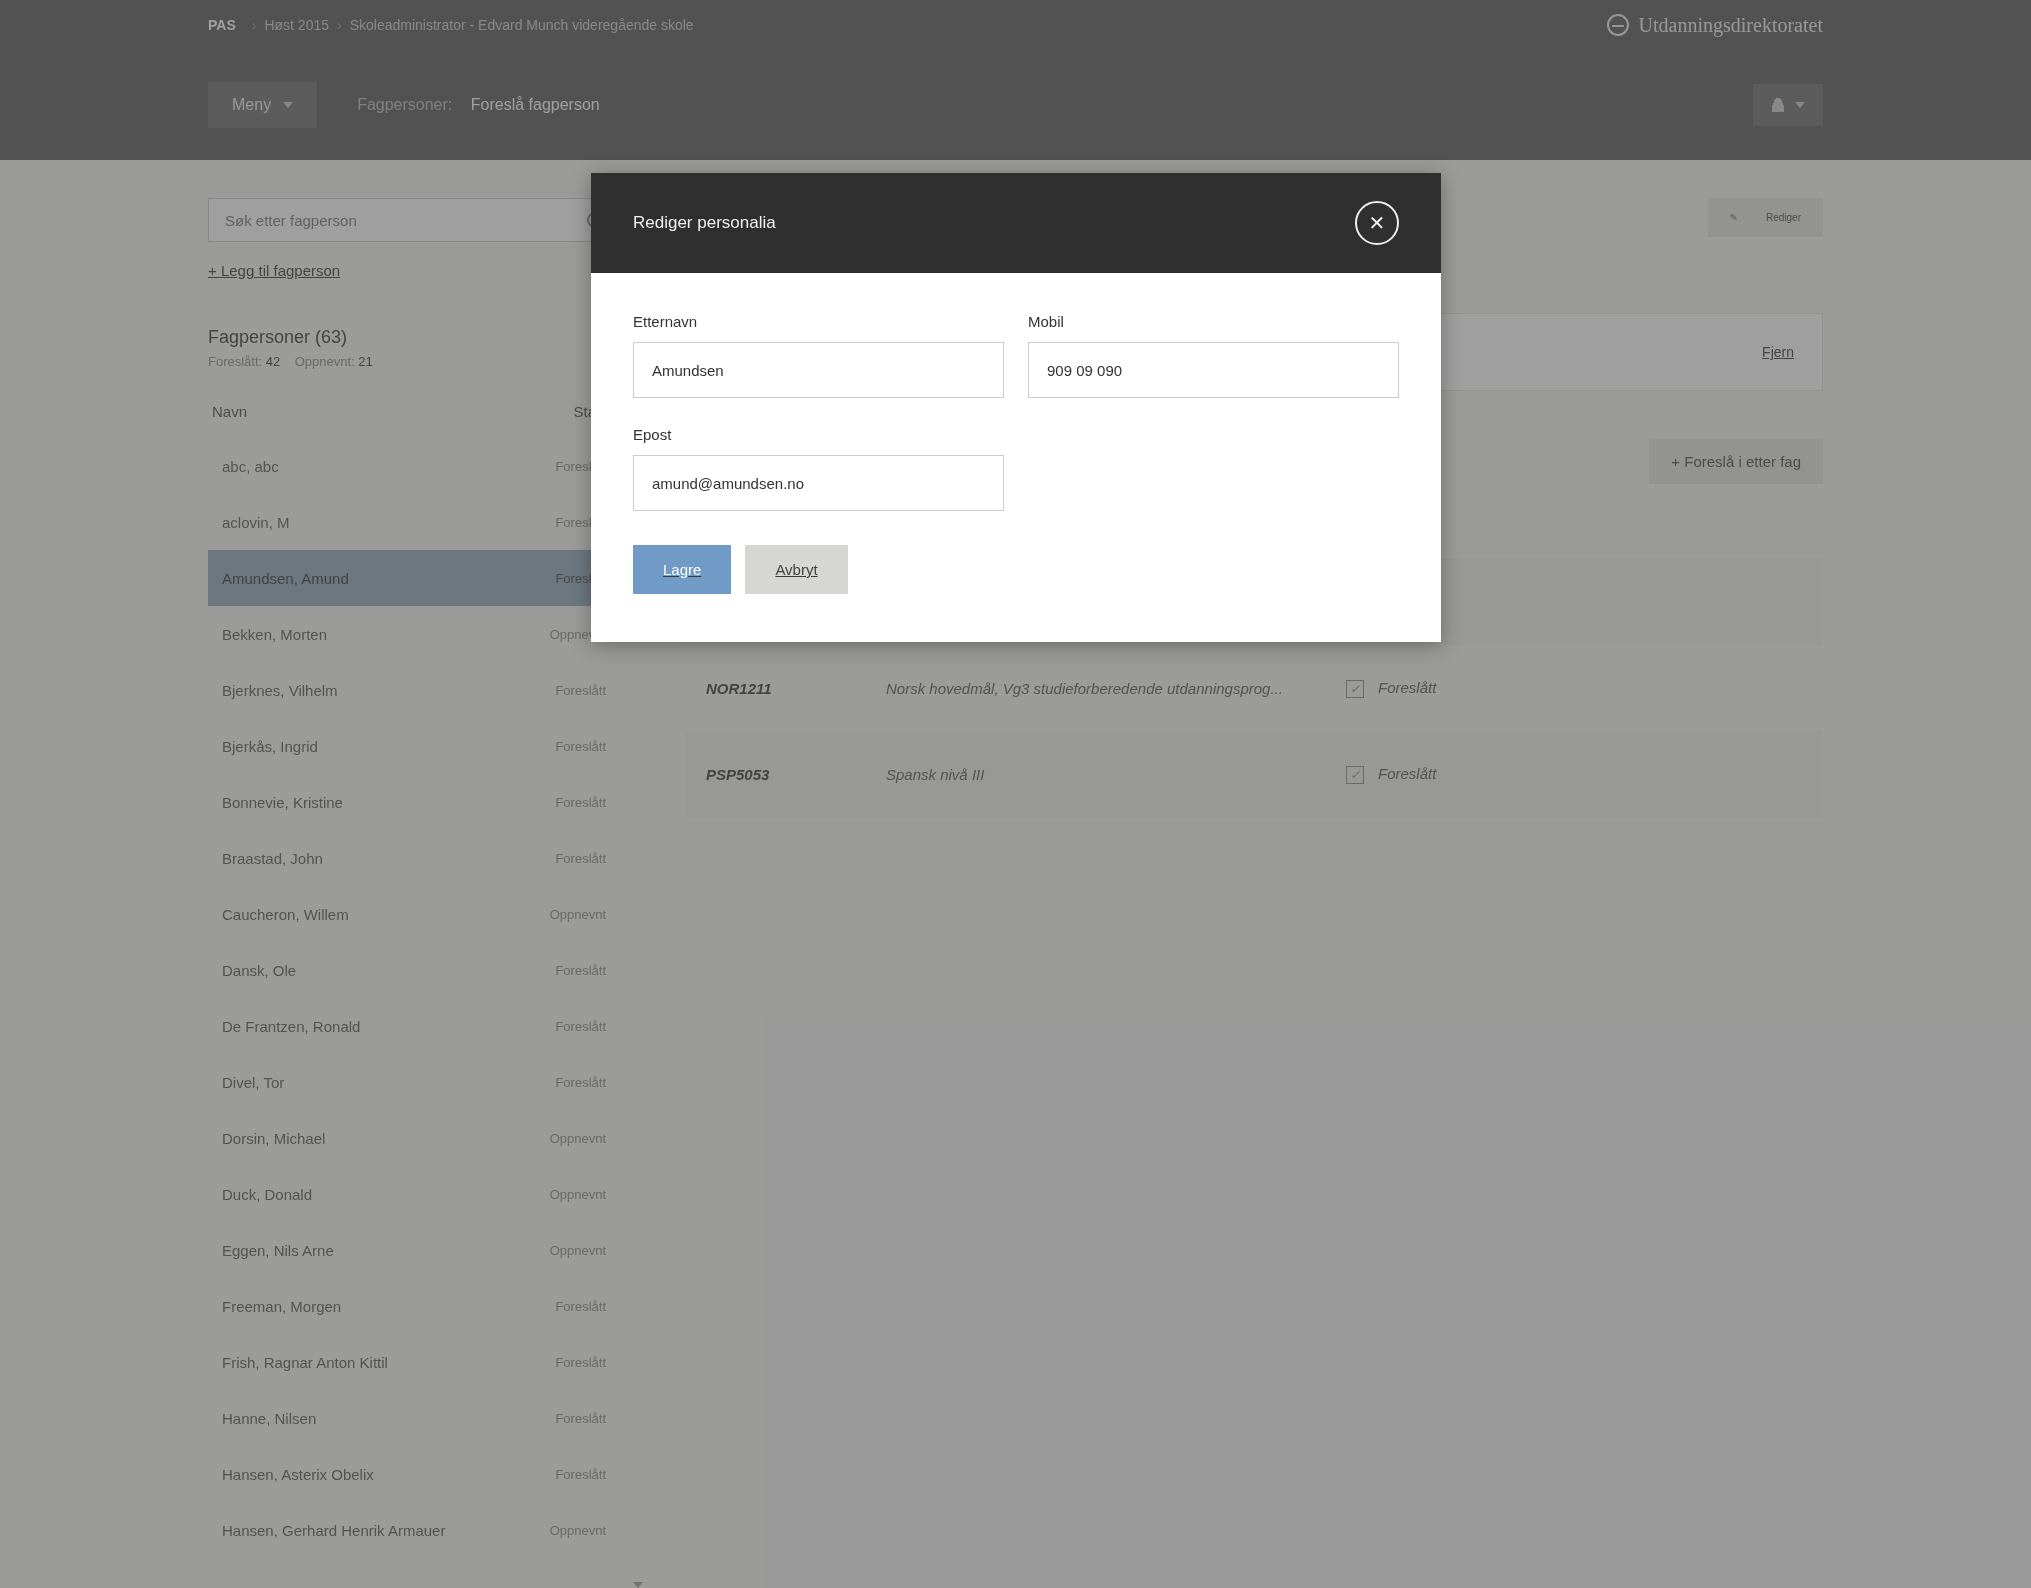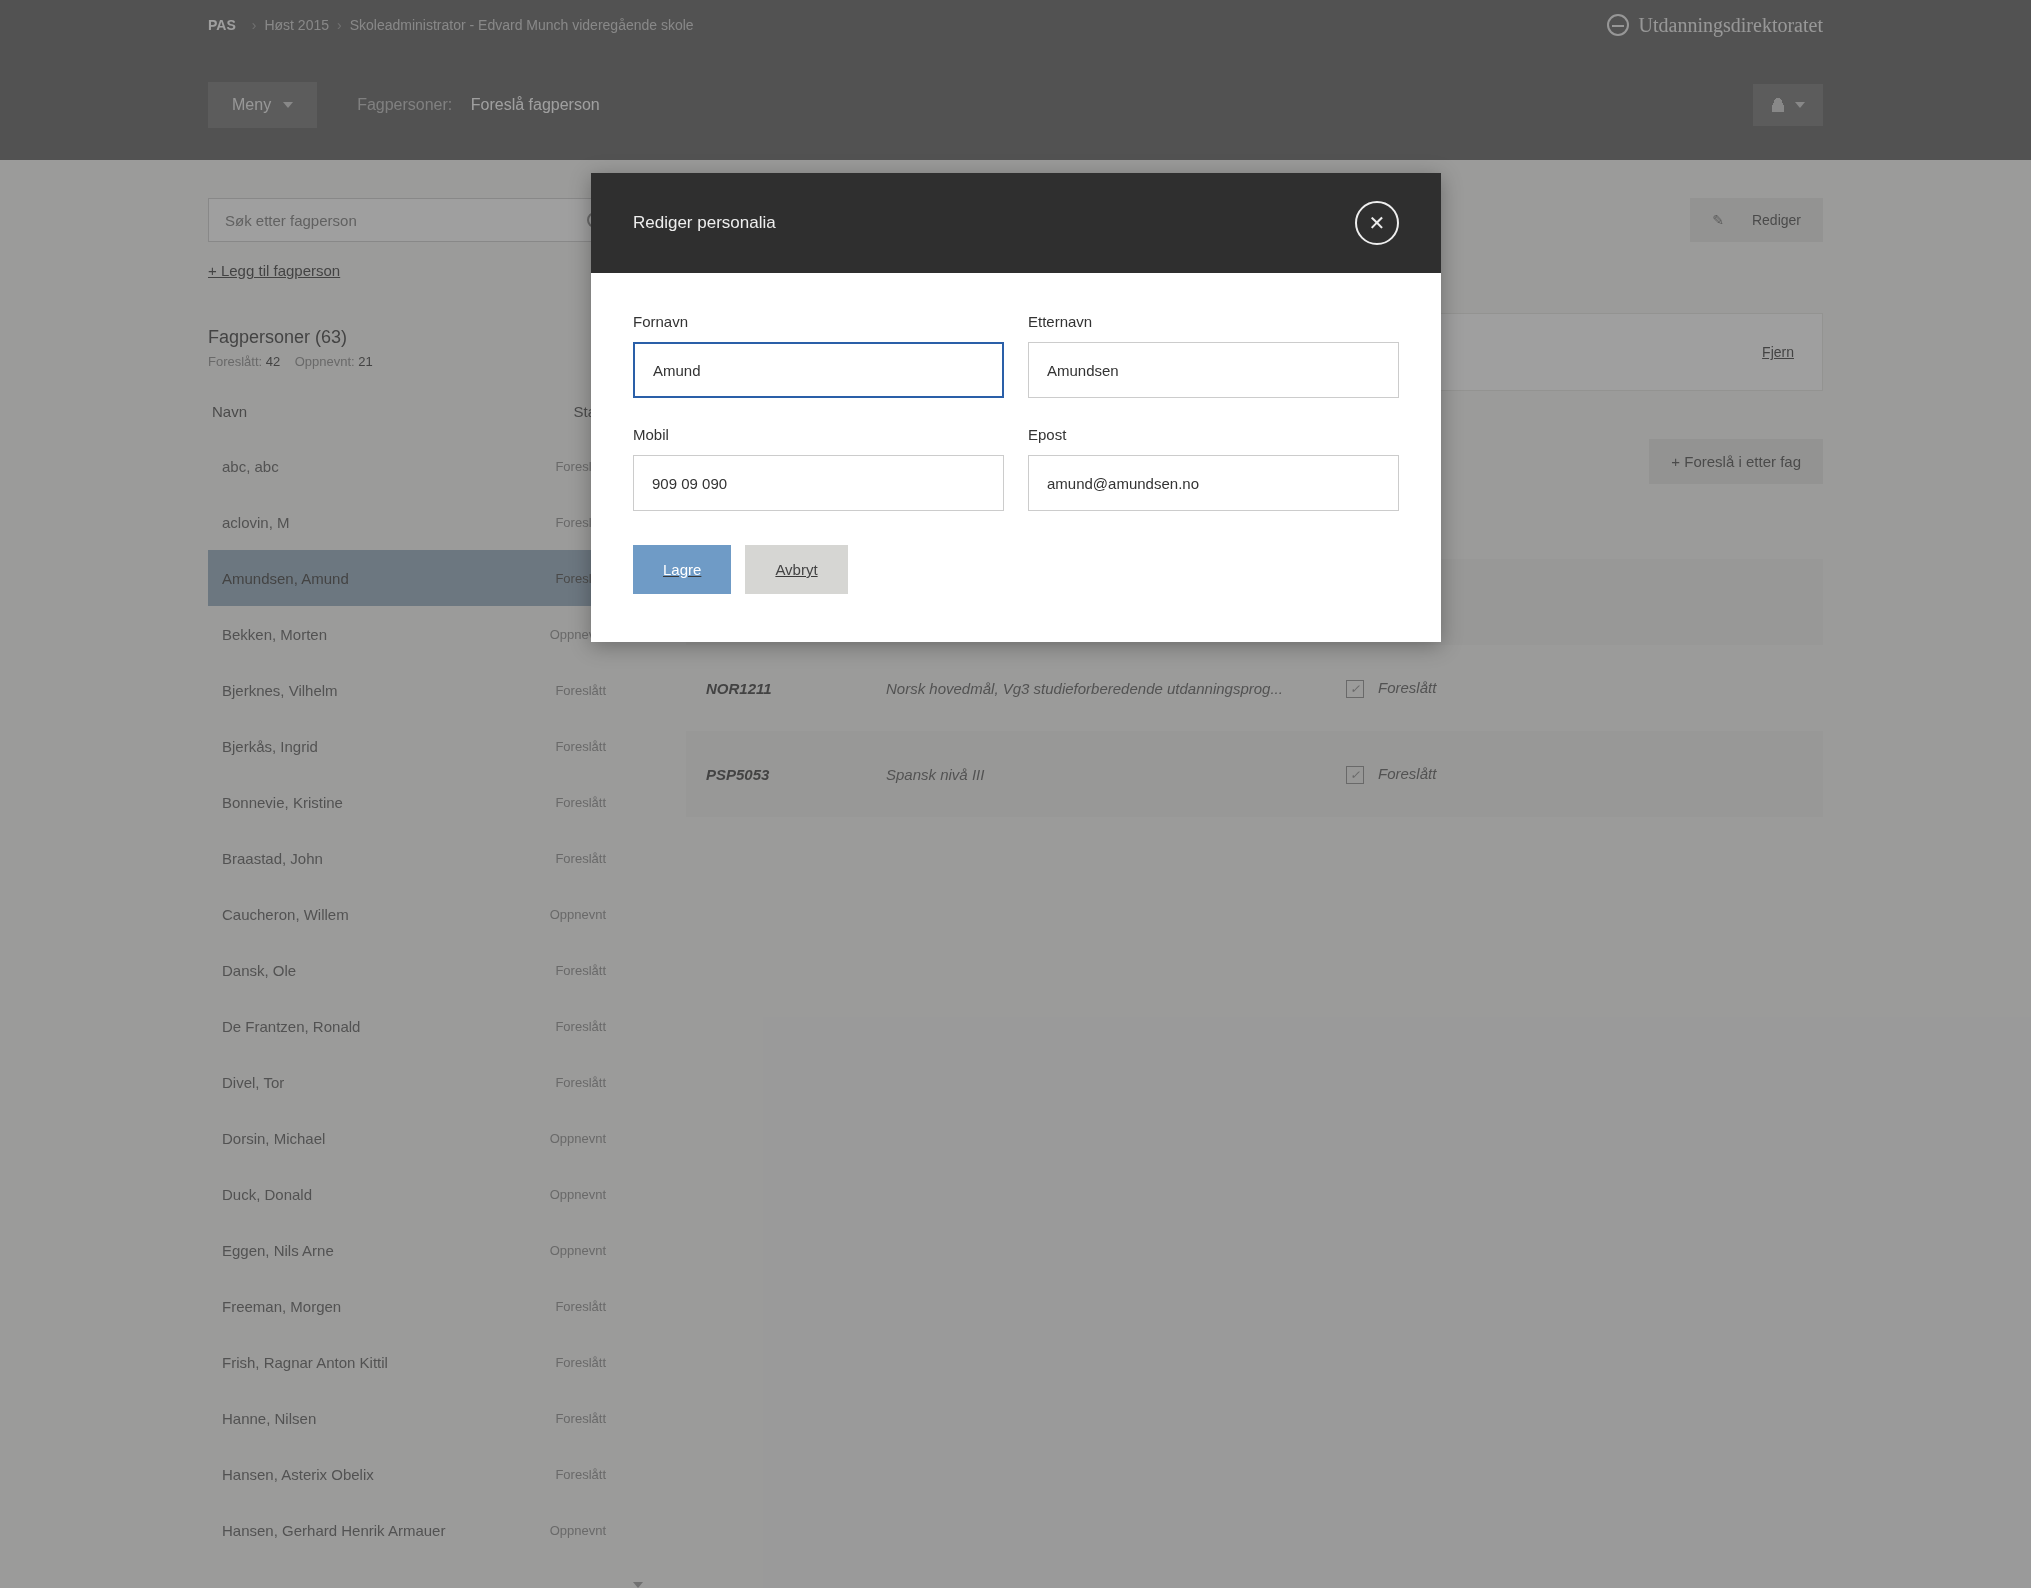--- a/index.html
+++ b/index.html
@@ -178,21 +178,21 @@
       align-items: flex-start;
       justify-content: space-between;
     }
     .detail-title { font-size: 28px; color: #333; font-weight: 400; }
     .detail-sub { font-size: 13px; color: #888; margin-top: 8px; }
     .detail-sub .val { color: #333; margin-left: 6px; margin-right: 24px; }
     .edit-btn {
       background: #e5e5e2;
       border: none;
       padding: 14px 22px;
-      font-size: 14px;
+      font-size: 10px;
       color: #444;
       display: flex;
       align-items: center;
       gap: 28px;
       cursor: pointer;
     }
     .pencil-icon::before { content: "\270E"; color: #666; }
 
     .ext-info {
       margin-top: 60px;
@@ -575,24 +575,20 @@
   <div class="modal">
     <div class="modal-head">
       <span>Rediger personalia</span>
       <button class="close-btn">
         <span>✕</span>
       </button>
     </div>
     <div class="modal-body">
       <div class="form-grid">
         <div class="form-field">
-          <label>Fornavn</label>
-          <input class="focused" value="Amund" style="">
-        </div>
-        <div class="form-field">
           <label>Etternavn</label>
           <input value="Amundsen" style="">
         </div>
         <div class="form-field">
           <label>Mobil</label>
           <input value="909 09 090" style="">
         </div>
         <div class="form-field">
           <label>Epost</label>
           <input value="amund@amundsen.no" style="">

